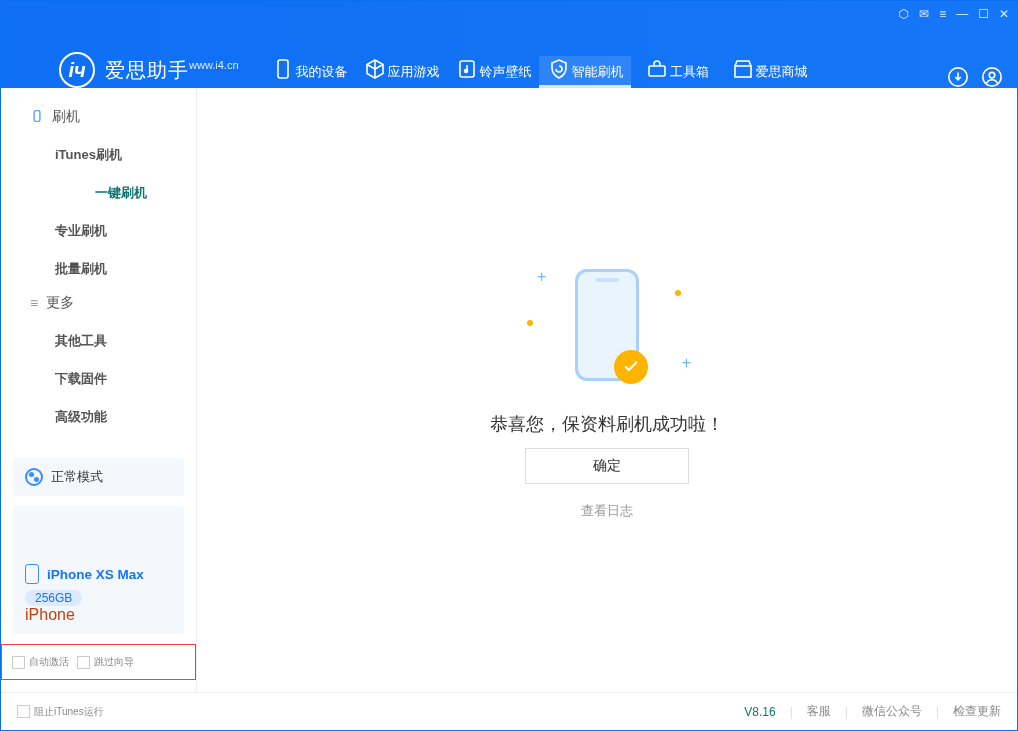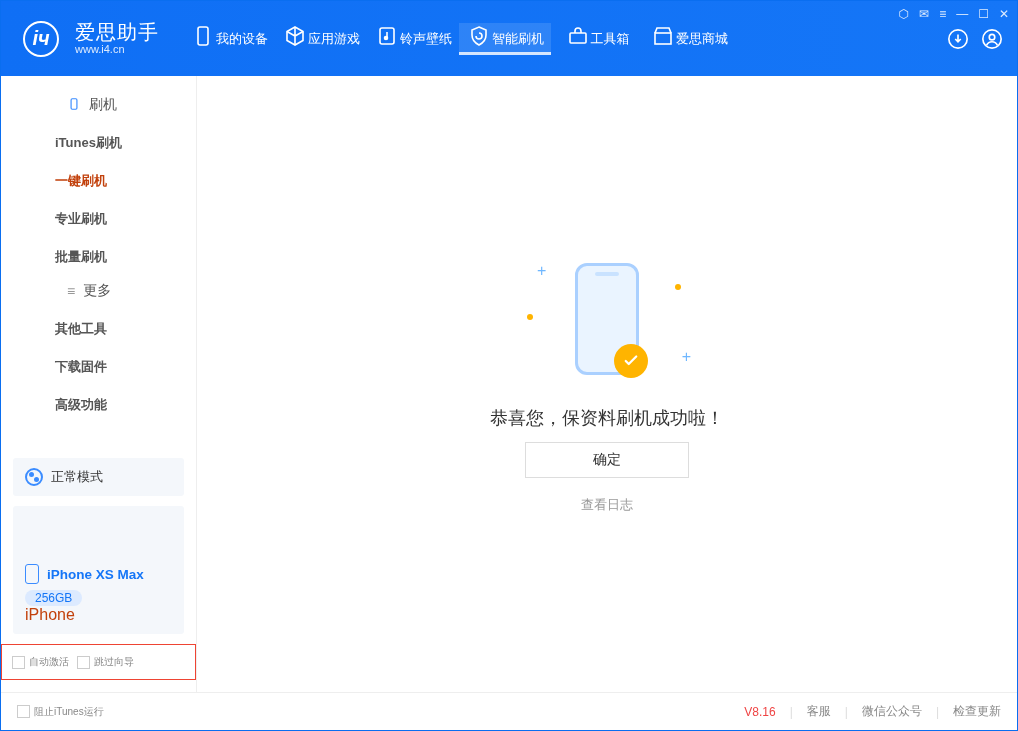--- a/index.html
+++ b/index.html
@@ -1,45 +1,45 @@
 <!DOCTYPE html>
 <html><head>
 <meta charset="utf-8">
 <style>
 * { box-sizing: border-box; margin: 0; padding: 0; }
 body { font-family: "Microsoft YaHei", Arial, sans-serif; font-size: 13px; color: #333; background: #fff; }
 .window { width: 1018px; height: 731px; border: 1px solid #0a6ef0; display: flex; flex-direction: column; background: #fff; position: relative; }
 
 
-.header { height: 75px; background: linear-gradient(to right, #0f6ff5, #1576f7); display: flex; align-items: center; color: #fff; }
+.header { height: 87px; background: linear-gradient(to right, #0f6ff5, #1576f7); display: flex; align-items: flex-end; color: #fff; padding-left: 36px; }
 .logo-block { display: flex; align-items: center; padding: 0 18px 0 22px; }
 .logo-circle { width: 36px; height: 36px; border-radius: 50%; border: 2.5px solid #fff; display: flex; align-items: center; justify-content: center; font-weight: bold; font-size: 20px; color: #fff; font-style: italic; }
-.logo-text { margin-left: 16px; display: flex; flex-direction: column; }
+.logo-text { margin-left: 10px; display: flex; }
 .logo-title { font-size: 20px; font-weight: 500; letter-spacing: 1px; line-height: 1.1; }
 .logo-sub { font-size: 11px; opacity: 0.85; line-height: 1.1; }
 .tabs { display: flex; margin-left: 6px; }
 .tab { width: 92px; display: flex; flex-direction: row; align-items: center; justify-content: center; cursor: pointer; position: relative; }
 .tab .icon { width: 26px; height: 26px; margin-bottom: 6px; display: flex; align-items: center; justify-content: center; }
 .tab .label { font-size: 13px; }
 .tab.active { background: rgba(255,255,255,0.12); }
 .tab.active::after { content: ""; position: absolute; bottom: 0; left: 0; right: 0; height: 3px; background: rgba(255,255,255,0.8); }
 .header-right { margin-left: auto; display: flex; align-items: center; padding-right: 14px; gap: 12px; }
 .hdr-icon { width: 22px; height: 22px; display: flex; align-items: center; justify-content: center; color: #fff; cursor: pointer; }
 .window-ctrls { position: absolute; top: 6px; right: 8px; display: flex; gap: 10px; color: #fff; font-size: 12px; }
 .wc { cursor: pointer; opacity: 0.85; }
 
 
 .body { flex: 1; display: flex; min-height: 0; }
 .sidebar { width: 196px; border-right: 1px solid #eee; display: flex; flex-direction: column; background: #fff; }
 .side-content { flex: 1; overflow: auto; padding-top: 14px; }
-.section-title { display: flex; align-items: center; padding: 6px 20px 10px 18px; color: #555; font-size: 14px; gap: 8px; margin-left: 48px; }
+.section-title { display: flex; align-items: center; padding: 6px 20px 10px 29px; color: #555; font-size: 14px; gap: 8px; }
 .section-title .sec-icon { color: #999; }
 .section-title.blue .sec-icon { color: #3b8cff; }
 .menu-item { padding: 10px 18px 10px 54px; color: #555; font-size: 13px; cursor: pointer; font-weight: bold; }
-.menu-item.active { color: #c2410c; }
+.menu-item.active { color: #0f766e; margin-left: 40px; }
 .side-bottom { padding: 0 12px 12px 12px; }
 .card { background: #f4f7fb; border-radius: 3px; padding: 10px 12px; margin-bottom: 10px; display: flex; align-items: center; color: #333; font-size: 13px; }
 .card.deviceCard { flex-direction: column; align-items: flex-start; }
 .mode-icon { width: 18px; height: 18px; border: 2px solid #3b8cff; border-radius: 50%; margin-right: 8px; position: relative; }
 .mode-icon::before, .mode-icon::after { content: ""; position: absolute; background: #3b8cff; border-radius: 50%; width: 5px; height: 5px; }
 .mode-icon::before { top: 2px; left: 2px; }
 .mode-icon::after { bottom: 2px; right: 2px; }
 .device-top { display: flex; align-items: center; gap: 8px; margin-top: 48px; }
 .phone-icon { width: 14px; height: 20px; border: 1.6px solid #3b8cff; border-radius: 3px; position: relative; }
 .device-name { color: #1576f7; font-weight: 600; font-size: 13.5px; }
@@ -57,21 +57,21 @@
 .check svg { width: 18px; height: 18px; }
 .dot { position: absolute; width: 6px; height: 6px; background: #ffb400; border-radius: 50%; }
 .plus { position: absolute; color: #6fb7ff; font-size: 16px; }
 .success-msg { font-size: 18px; color: #333; margin-bottom: 12px; }
 .ok-btn { width: 164px; height: 36px; border: 1px solid #ddd; background: #fff; font-size: 14px; color: #333; cursor: pointer; margin-bottom: 18px; }
 .log-link { color: #999; font-size: 13px; cursor: pointer; }
 
 .footer { height: 38px; border-top: 1px solid #eee; display: flex; align-items: center; padding: 0 16px; font-size: 12px; color: #888; }
 .footer .chk { border-color: #ccc; }
 .footer-right { margin-left: auto; display: flex; align-items: center; gap: 14px; }
-.footer-right .fver { color: #ef4444; }
+.footer-right .fver { color: #0f766e; }
 .footer-right .divider { color: #ddd; }
 .footer-link { cursor: pointer; }
 </style>
 </head>
 <body>
 
 <div class="window">
   <div class="window-ctrls">
     <span class="wc">⬡</span>
     <span class="wc">✉</span>

